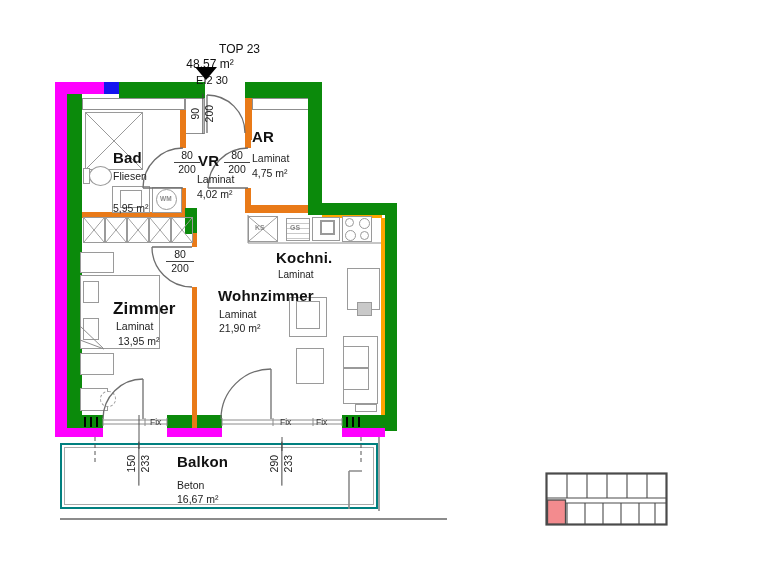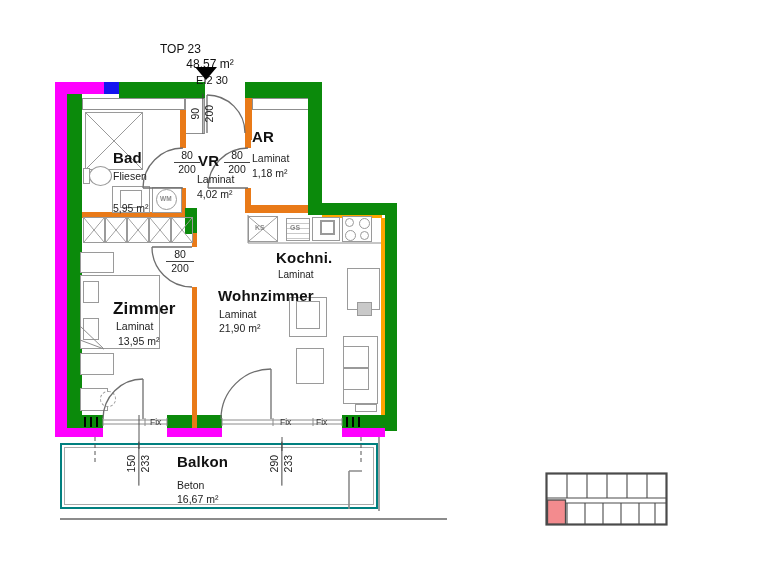--- a/index.html
+++ b/index.html
@@ -31,21 +31,21 @@
        color:transparent;-webkit-text-stroke:2px #ececec;z-index:40;}
   .hatch{position:absolute;background:repeating-linear-gradient(90deg,#000 0 2px,transparent 2px 6px);}
   svg.overlay{position:absolute;left:0;top:0;z-index:20;}
   .lbl{z-index:30;}
 </style>
 </head>
 <body>
 
 <div class="canvas">
 
-  <div class="txt lbl" style="left:160px;top:42px;width:100px;text-align:left;font-size:12px;">TOP 23</div>
+  <div class="txt lbl" style="left:160px;top:42px;width:100px;text-align:right;font-size:12px;">TOP 23</div>
   <div class="txt lbl" style="left:160px;top:57px;width:100px;text-align:center;font-size:12px;">48,57 m²</div>
   <div class="tri" style="left:195px;top:67px;z-index:31;"></div>
   <div class="txt lbl" style="left:162px;top:74px;width:100px;text-align:center;font-size:11px;">EI2 30</div>
 
   <div class="wall" style="left:55px;top:82px;width:12px;height:355px;background:#FF00FF;"></div>
   <div class="wall" style="left:55px;top:82px;width:49px;height:12px;background:#FF00FF;"></div>
   <div class="wall" style="left:104px;top:82px;width:15px;height:12px;background:#1414F0;"></div>
   <div class="wall" style="left:67px;top:94px;width:15px;height:336px;background:#0B8A0B;"></div>
   <div class="wall" style="left:119px;top:82px;width:86px;height:16px;background:#0B8A0B;"></div>
   <div class="wall" style="left:245px;top:82px;width:77px;height:16px;background:#0B8A0B;"></div>
@@ -175,21 +175,21 @@
   <div class="txt room-name lbl" style="left:113px;top:149px;">Bad</div>
   <div class="txt sub lbl" style="left:113px;top:170px;">Fliesen</div>
   <div class="txt sub lbl" style="left:113px;top:202px;">5,95 m²</div>
 
   <div class="txt room-name lbl" style="left:198px;top:152px;">VR</div>
   <div class="txt sub lbl" style="left:197px;top:173px;">Laminat</div>
   <div class="txt sub lbl" style="left:197px;top:188px;">4,02 m²</div>
 
   <div class="txt room-name lbl" style="left:252px;top:128px;">AR</div>
   <div class="txt sub lbl" style="left:252px;top:152px;">Laminat</div>
-  <div class="txt sub lbl" style="left:252px;top:167px;">1,18 m²</div>
+  <div class="txt sub lbl" style="left:252px;top:167px;">4,75 m²</div>
 
   <div class="txt room-name lbl" style="left:276px;top:249px;">Kochni.</div>
   <div class="txt sub lbl" style="left:278px;top:269px;font-size:10px;">Laminat</div>
 
   <div class="txt room-name lbl" style="left:218px;top:287px;">Wohnzimmer</div>
   <div class="txt sub lbl" style="left:219px;top:308px;">Laminat</div>
   <div class="txt sub lbl" style="left:219px;top:322px;">21,90 m²</div>
 
   <div class="txt room-name big lbl" style="left:113px;top:299px;">Zimmer</div>
   <div class="txt sub lbl" style="left:116px;top:320px;">Laminat</div>

